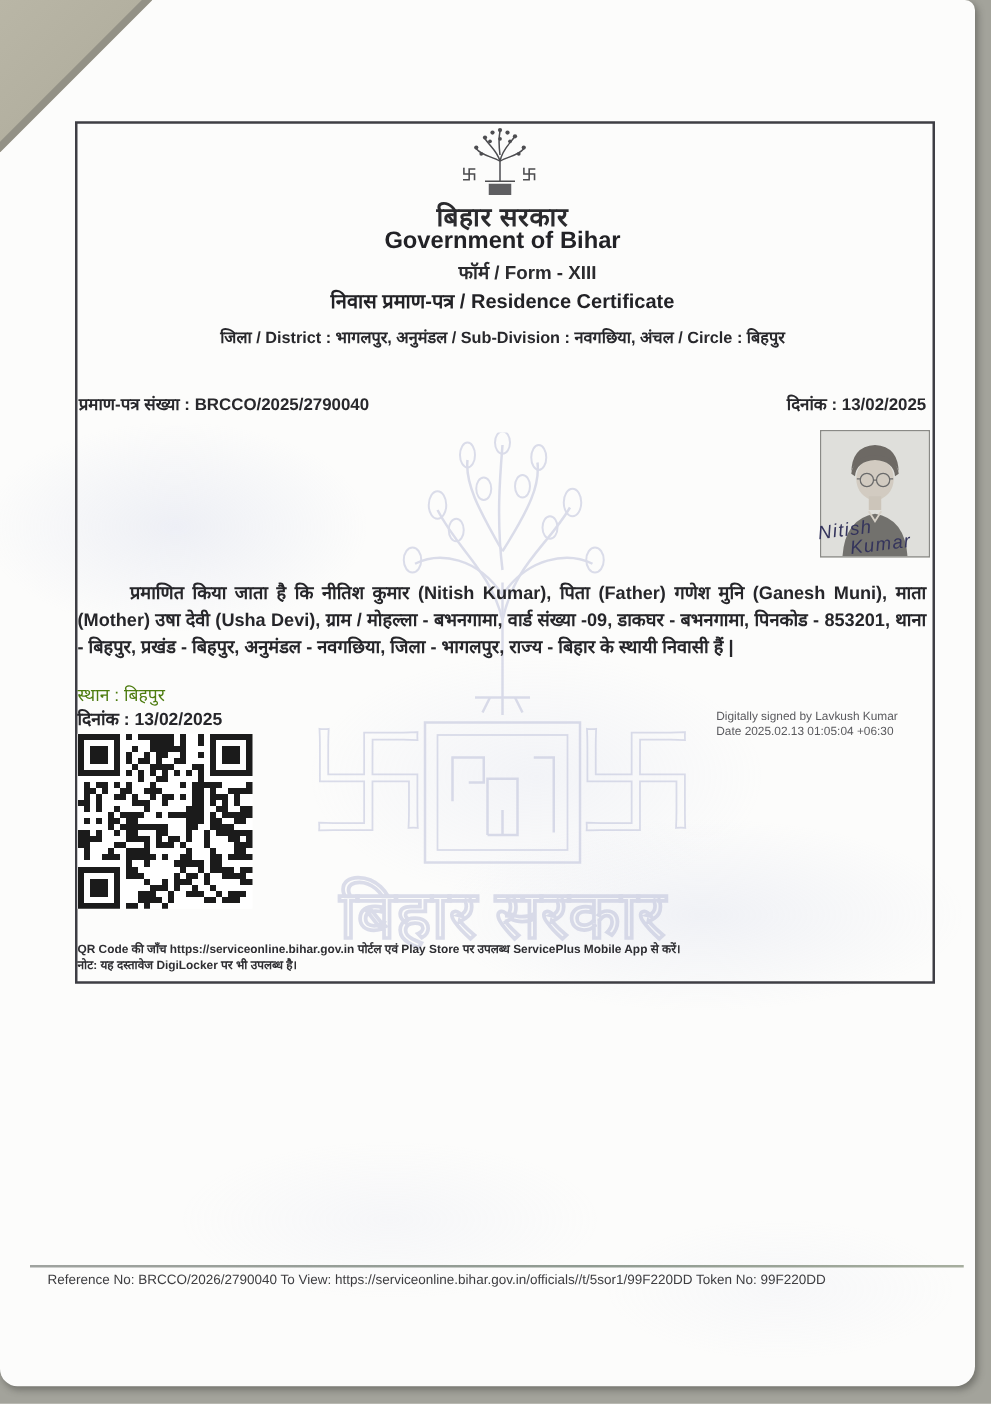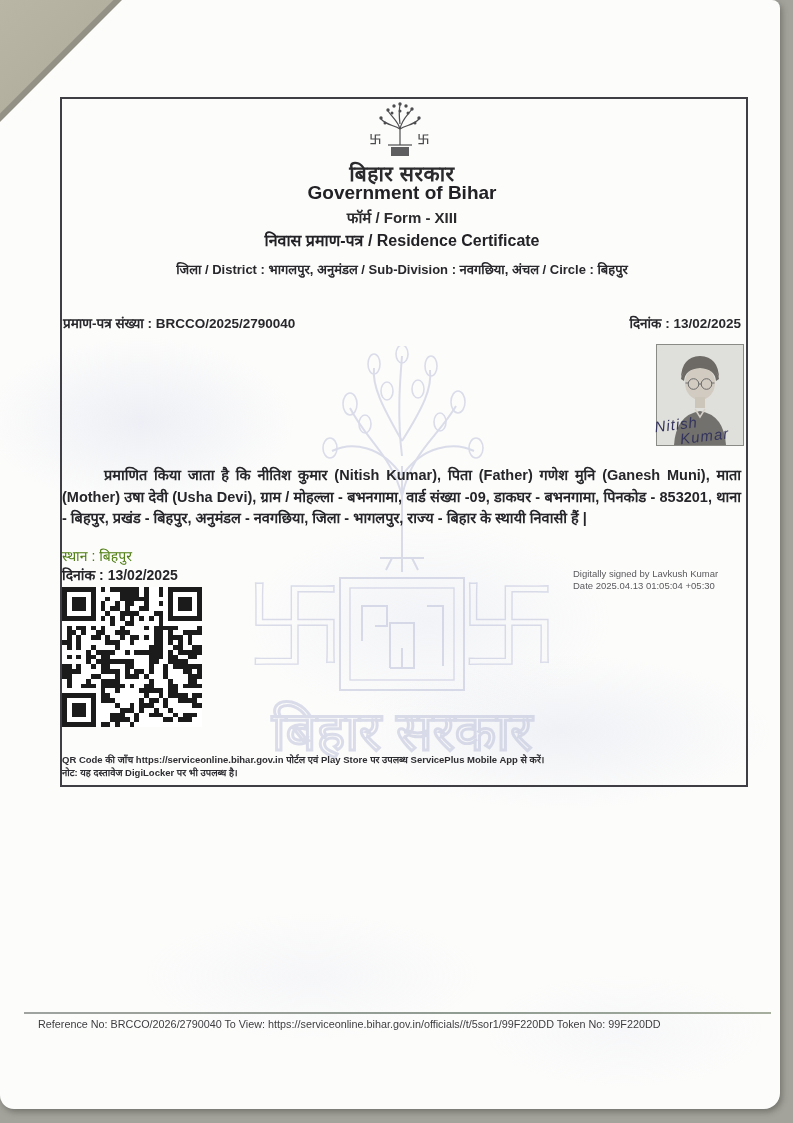--- a/index.html
+++ b/index.html
@@ -37,21 +37,21 @@
     background:rgba(90,90,85,.35);
   }
   .cert-border{
     position:absolute;left:60px;top:97px;width:684px;height:686px;
     border:2px solid #3e3e44;background:transparent;
   }
   .center{ text-align:center; }
   .abs{ position:absolute; }
   .hdr-org-hi{ left:62px;top:159px;width:680px;font-size:21px;font-weight:bold;color:#2b2b2e;letter-spacing:.5px;}
   .hdr-org-en{ left:62px;top:182px;width:680px;font-size:19px;font-weight:bold;color:#222226;}
-  .hdr-form{   left:62px;top:207px;width:680px;font-size:15px;font-weight:bold;color:#2b2b2e;}
+  .hdr-form{   left:62px;top:207px;width:680px;font-size:15px;font-weight:bold;color:#2b2b2e;padding-left:20px;}
   .t-title{    left:62px;top:229px;width:680px;font-size:16px;font-weight:bold;color:#222226;}
   .t-district{ left:62px;top:260px;width:680px;font-size:13px;font-weight:bold;color:#28282c;}
   .meta-row{
     left:63px;top:314px;width:678px;display:flex;justify-content:space-between;
     font-size:13.5px;font-weight:bold;color:#28282c;
   }
   .photo{
     left:656px;top:344px;width:86px;height:100px;
     border:1px solid #8a8a86;background:#dbdbd6;overflow:hidden;
   }
@@ -599,21 +599,21 @@
         <rect x="5" y="28" width="1" height="1"></rect>
         <rect x="6" y="28" width="1" height="1"></rect>
         <rect x="8" y="28" width="1" height="1"></rect>
         <rect x="9" y="28" width="1" height="1"></rect>
         <rect x="11" y="28" width="1" height="1"></rect>
         <rect x="14" y="28" width="1" height="1"></rect>
       </svg></div>
 
   <div class="abs ds-text">
     <div>Digitally signed by Lavkush Kumar</div>
-    <div>Date 2025.04.13 01:05:04 +05:30</div>
+    <div>Date 2025.02.13 01:05:04 +06:30</div>
   </div>
 
 
   <div class="abs qr-notes">
     <div>QR Code की जाँच https://serviceonline.bihar.gov.in पोर्टल एवं Play Store पर उपलब्ध ServicePlus Mobile App से करें।</div>
     <div>नोट: यह दस्तावेज DigiLocker पर भी उपलब्ध है।</div>
   </div>
 
   <div class="abs sep-line"></div>
   <div class="abs ref-line">Reference No: BRCCO/2026/2790040 To View: https://serviceonline.bihar.gov.in/officials//t/5sor1/99F220DD Token No: 99F220DD</div>

